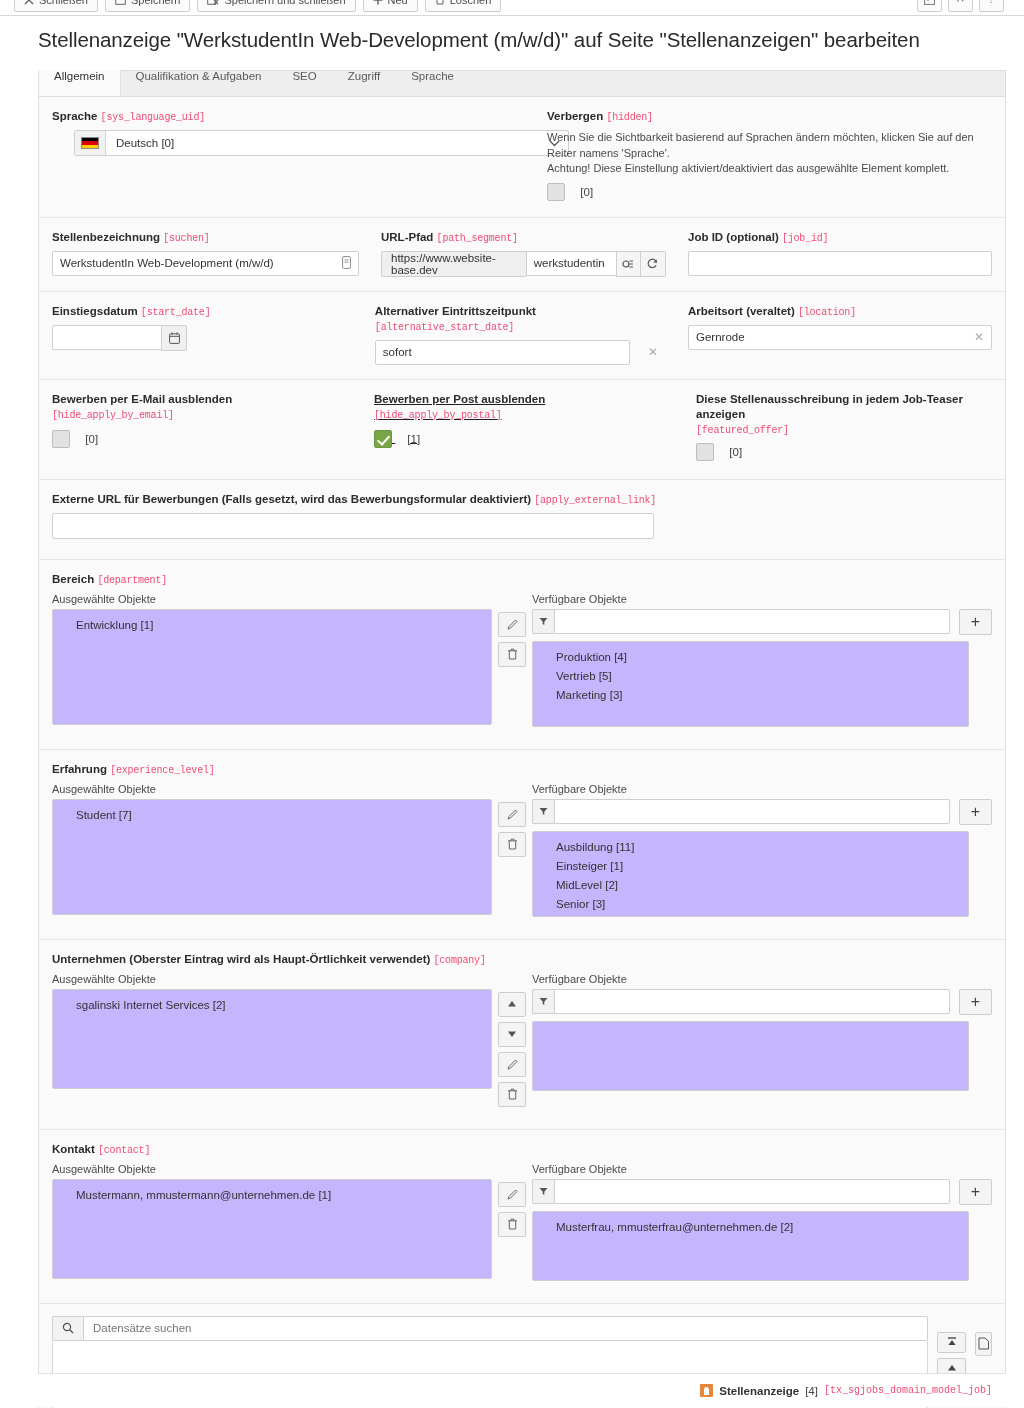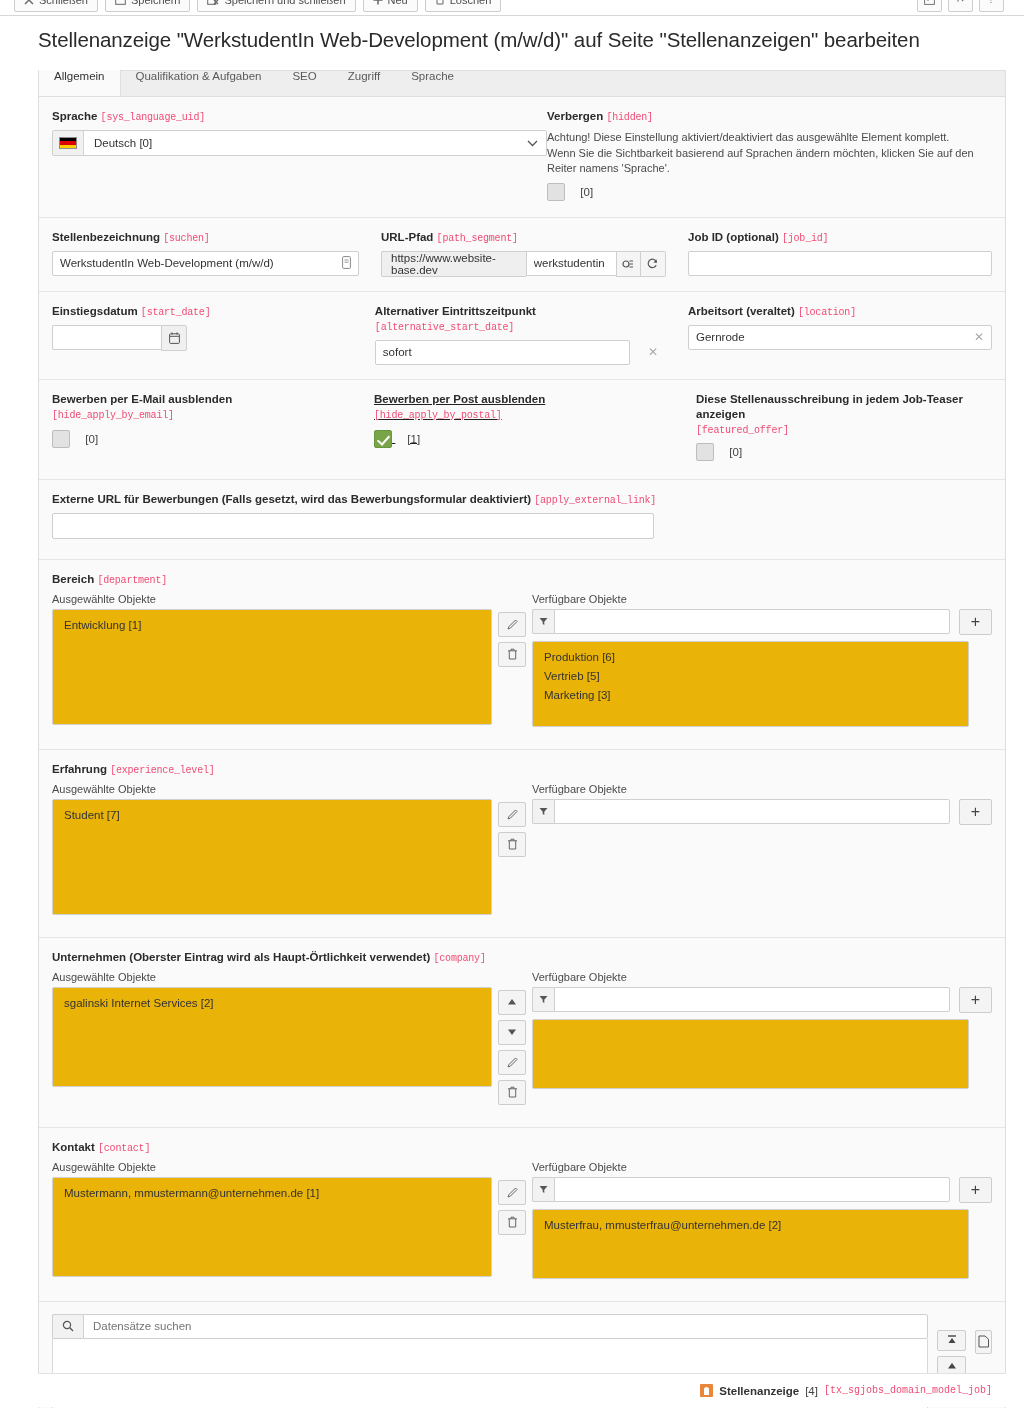--- a/index.html
+++ b/index.html
@@ -67,21 +67,21 @@
   .sublabel { font-size: 11px; color: #4a4a4a; margin-bottom: 4px; }
   .hint { font-size: 11px; color: #4a4a4a; line-height: 15.5px; max-width: 480px; }
 
   input.fld, .fld {
     height: 25px; border: 1px solid #cfcfcf; background: #fff; border-radius: 2px;
     font-size: 11.5px; color: #333; padding: 0 7px; font-family: "Liberation Sans", sans-serif;
   }
   input.fld::placeholder { color: #9a9a9a; }
 
   
-  .selwrap { display: flex; width: 495px; height: 26px; border: 1px solid #cfcfcf; background:#fff; border-radius:2px; overflow:hidden; }
+  .selwrap { display: flex; width: 495px; height: 26px; border: 1px solid #cfcfcf; background:#fff; border-radius:2px; overflow:hidden;margin-left:22px; }
   .flagbox { width: 31px; background:#f1f1f1; border-right:1px solid #d5d5d5; display:flex; align-items:center; justify-content:center; }
   .flag { width: 18px; height: 12px; border:1px solid #8d8d8d; display:block; }
   .selval { flex:1; display:flex; align-items:center; padding-left:10px; font-size:11.5px; color:#333; }
   .caret { width: 28px; display:flex; align-items:center; justify-content:center; }
 
   
   .cbox { width: 18px; height: 18px; border:1px solid #bdbdbd; background:#e2e2e2; border-radius:2px; display:inline-block; vertical-align:middle; }
   .cbox.on { background:#79a548; border-color:#6c9540; position:relative; }
   .cbox.on::after {
     content:""; position:absolute; left:5px; top:2px; width:5px; height:10px;
@@ -112,22 +112,22 @@
   
   .clr { position:relative; }
   .clr .x { position:absolute; right:8px; top:5px; font-size:12px; color:#aaa; }
 
   
   .dualrow { display:flex; align-items:flex-start; }
   .dual-left { width: 440px; }
   .dual-btns { width: 40px; padding-top: 19px; display:flex; flex-direction:column; align-items:center; gap:5px; }
   .dual-right { flex: 1; }
   .listbox {
-    border:1px solid #cfcfcf; background:#eab308; border-radius:2px;
-    padding:6px 0 0 0; overflow:hidden;
+    border:1px solid #cfcfcf; background:#c4b5fd; border-radius:2px;
+    padding:6px 0 0 12px; overflow:hidden;
   }
   .listbox .opt { font-size:11.5px; color:#333; padding:2px 11px; line-height:15px; }
   .sidebtn {
     width:28px; height:25px; border:1px solid #cdcdcd; background:#f4f4f4; border-radius:2px;
     display:flex; align-items:center; justify-content:center;
   }
   .filterrow { display:flex; align-items:flex-start; }
   .filterbox { display:flex; height:25px; flex:1; }
   .filterbox .fbtn { width:22px; border:1px solid #cfcfcf; border-right:none; background:#f2f2f2; border-radius:2px 0 0 2px; display:flex; align-items:center; justify-content:center; }
   .filterbox input { flex:1; border-radius:0 2px 2px 0; height:25px; border:1px solid #cfcfcf; background:#fff; padding:0 7px; font-size:11.5px; }
@@ -250,22 +250,22 @@
                   <path d="M1 1 L5.5 5.5 L10 1" stroke="#555" stroke-width="1.3" fill="none"></path>
                 </svg>
             </div>
           </div>
         </div>
         <div class="col" style="flex:1;padding-right:0;">
           <div class="flabel">
             <span>Verbergen</span>
             <span class="fkey">[hidden]</span>
           </div>
+          <div class="hint" style="max-width:478px;">Wenn Sie die Sichtbarkeit basierend auf Sprachen ändern möchten, klicken Sie auf den Reiter namens 'Sprache'.</div>
           <div class="hint">Achtung! Diese Einstellung aktiviert/deaktiviert das ausgewählte Element komplett.</div>
-          <div class="hint" style="max-width:478px;">Wenn Sie die Sichtbarkeit basierend auf Sprachen ändern möchten, klicken Sie auf den Reiter namens 'Sprache'.</div>
           <div style="margin-top:6px;">
             <span class="cbox"></span>
             <span class="cbval">[0]</span>
           </div>
         </div>
       </div>
     </div>
 
     <div class="section">
       <div class="row">
@@ -432,21 +432,21 @@
               <div class="fbtn">
                 <svg width="9" height="9" viewBox="0 0 9 9">
                     <path d="M0.5 1 H8.5 L5.3 4.8 V8 L3.7 7 V4.8 Z" fill="#555"></path>
                   </svg>
               </div>
               <input style="">
             </div>
             <div class="plusbtn">+</div>
           </div>
           <div class="listbox" style="height:86px;margin-top:6px;width:437px;">
-            <div class="opt">Produktion [6]</div>
+            <div class="opt">Produktion [4]</div>
             <div class="opt">Vertrieb [5]</div>
             <div class="opt">Marketing [3]</div>
           </div>
         </div>
       </div>
     </div>
 
     <div class="section" style="padding-bottom:22px;">
       <div class="flabel">
         <span>Erfahrung</span>
@@ -477,20 +477,26 @@
             <div class="filterbox">
               <div class="fbtn">
                 <svg width="9" height="9" viewBox="0 0 9 9">
                     <path d="M0.5 1 H8.5 L5.3 4.8 V8 L3.7 7 V4.8 Z" fill="#555"></path>
                   </svg>
               </div>
               <input style="">
             </div>
             <div class="plusbtn">+</div>
           </div>
+          <div class="listbox" style="height:86px;margin-top:6px;width:437px;">
+            <div class="opt">Ausbildung [11]</div>
+            <div class="opt">Einsteiger [1]</div>
+            <div class="opt">MidLevel [2]</div>
+            <div class="opt">Senior [3]</div>
+          </div>
         </div>
       </div>
     </div>
 
     <div class="section" style="padding-bottom:22px;">
       <div class="flabel">
         <span>Unternehmen (Oberster Eintrag wird als Haupt-Örtlichkeit verwendet)</span>
         <span class="fkey">[company]</span>
       </div>
       <div class="dualrow">

